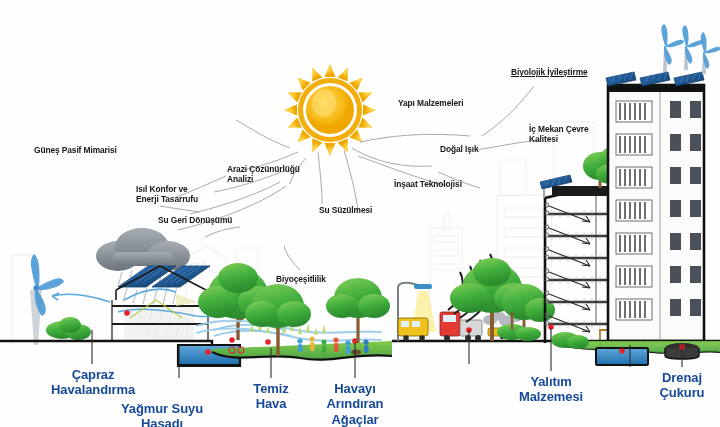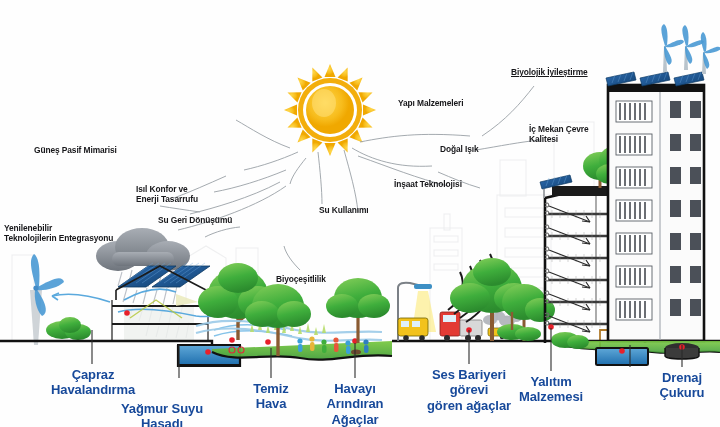--- a/index.html
+++ b/index.html
@@ -591,36 +591,34 @@
       <path d="M271 348 L271 378"></path>
       <path d="M355 343 L355 378"></path>
       <path d="M469 330 L469 364"></path>
       <path d="M551 328 L551 371"></path>
       <path d="M630 345 L630 367"></path>
       <path d="M682 345 L682 367"></path>
     </g>
   </svg>
 
   <div class="lbl lbl-top" style="left:34px;top:146px;">Güneş Pasif Mimarisi</div>
-  <div class="lbl lbl-top" style="left:4px;top:224px;">Yenilenebilir
-Teknolojilerin Entegrasyonu</div>
   <div class="lbl lbl-top" style="left:136px;top:185px;">Isıl Konfor ve
 Enerji Tasarrufu</div>
   <div class="lbl lbl-top" style="left:158px;top:216px;">Su Geri Dönüşümü</div>
-  <div class="lbl lbl-top" style="left:319px;top:206px;">Su Kullanımı</div>
+  <div class="lbl lbl-top" style="left:227px;top:165px;">Arazi Çözünürlüğü
+Analizi</div>
+  <div class="lbl lbl-top" style="left:319px;top:206px;">Su Süzülmesi</div>
   <div class="lbl lbl-top" style="left:398px;top:99px;">Yapı Malzemeleri</div>
   <div class="lbl lbl-top" style="left:440px;top:145px;">Doğal Işık</div>
   <div class="lbl lbl-top" style="left:394px;top:180px;">İnşaat Teknolojisi</div>
   <div class="lbl lbl-top" style="left:511px;top:68px;text-decoration:underline;">Biyolojik İyileştirme</div>
   <div class="lbl lbl-top" style="left:529px;top:125px;">İç Mekan Çevre
 Kalitesi</div>
   <div class="lbl lbl-top" style="left:276px;top:275px;">Biyoçeşitlilik</div>
 
   <div class="lbl lbl-bot" style="left:37px;top:367px;width:112px;">Çapraz Havalandırma</div>
   <div class="lbl lbl-bot" style="left:110px;top:381px;width:104px;margin-top:20px;">Yağmur Suyu Hasadı</div>
   <div class="lbl lbl-bot" style="left:237px;top:381px;width:68px;">Temiz Hava</div>
   <div class="lbl lbl-bot" style="left:312px;top:381px;width:86px;">Havayı Arındıran
 Ağaçlar</div>
-  <div class="lbl lbl-bot" style="left:421px;top:367px;width:96px;">Ses Bariyeri görevi
-gören ağaçlar</div>
   <div class="lbl lbl-bot" style="left:505px;top:374px;width:92px;">Yalıtım Malzemesi</div>
   <div class="lbl lbl-bot" style="left:645px;top:370px;width:74px;">Drenaj Çukuru</div>
 </div>
 
 </body></html>

